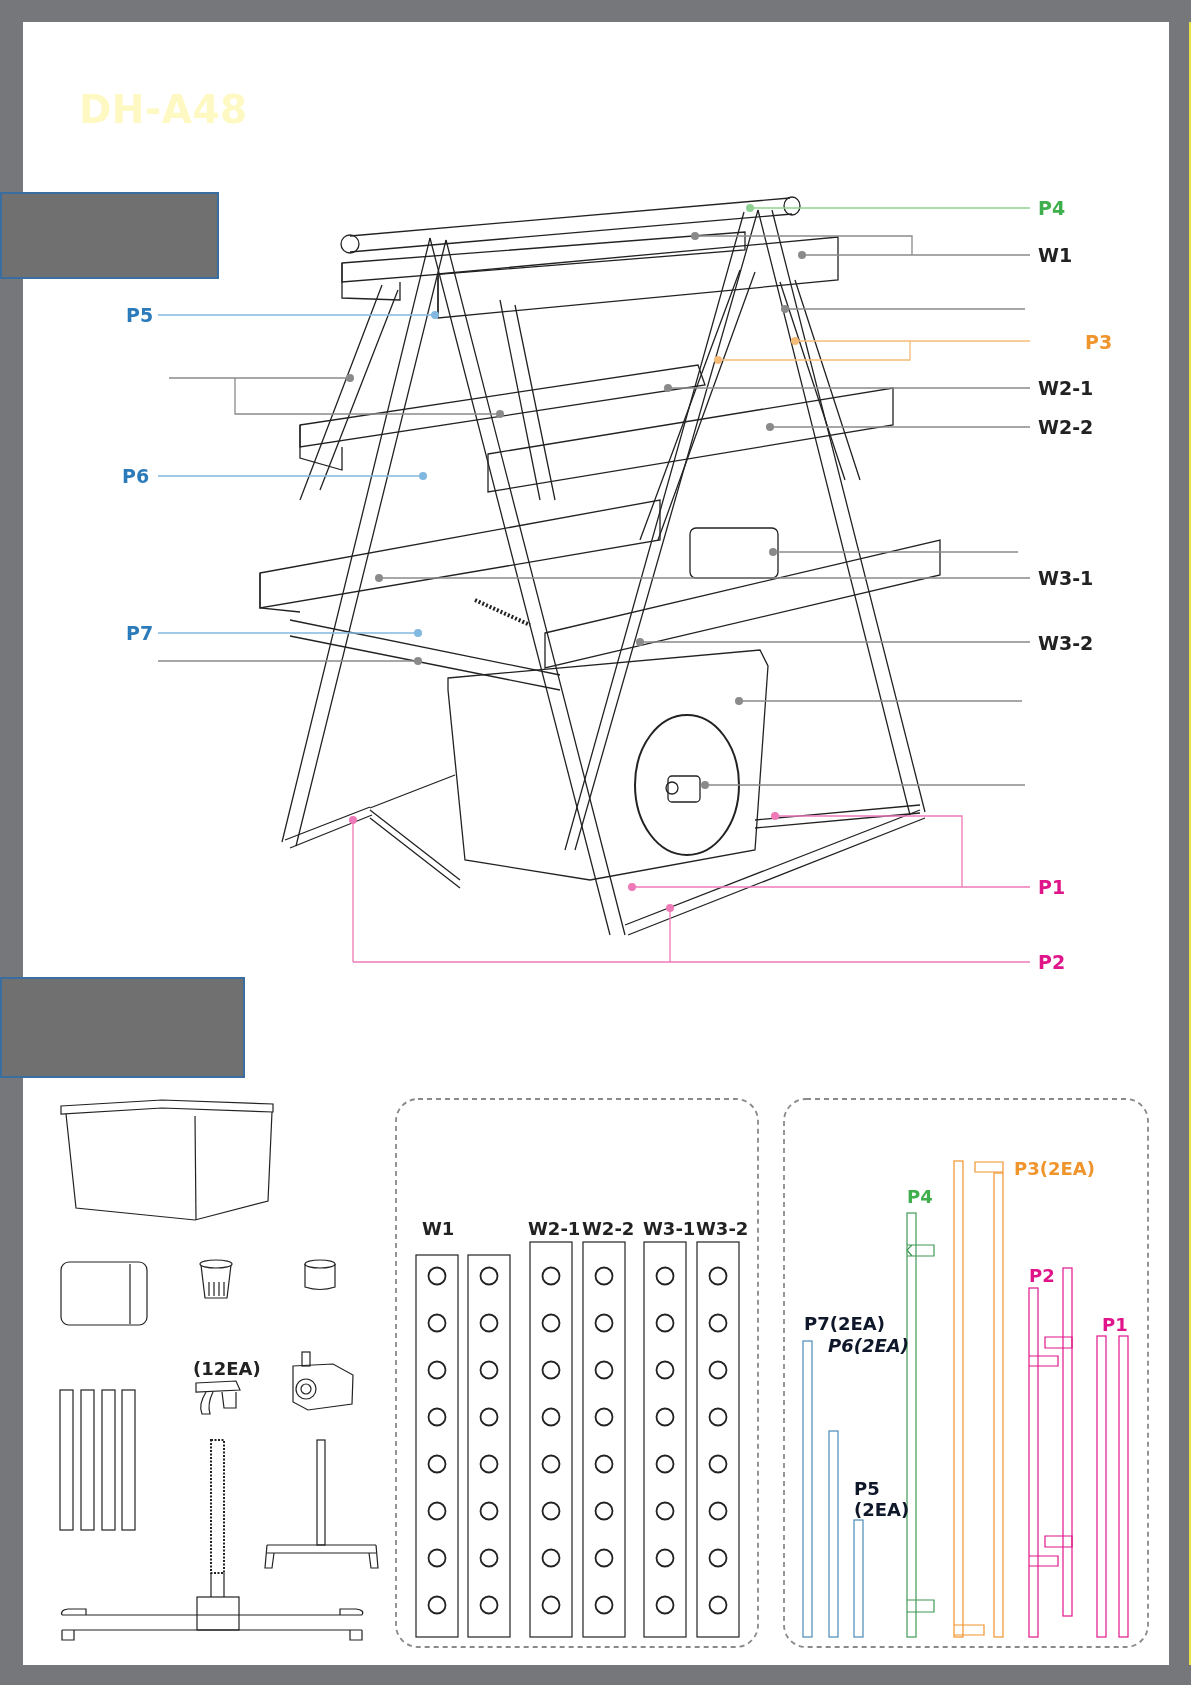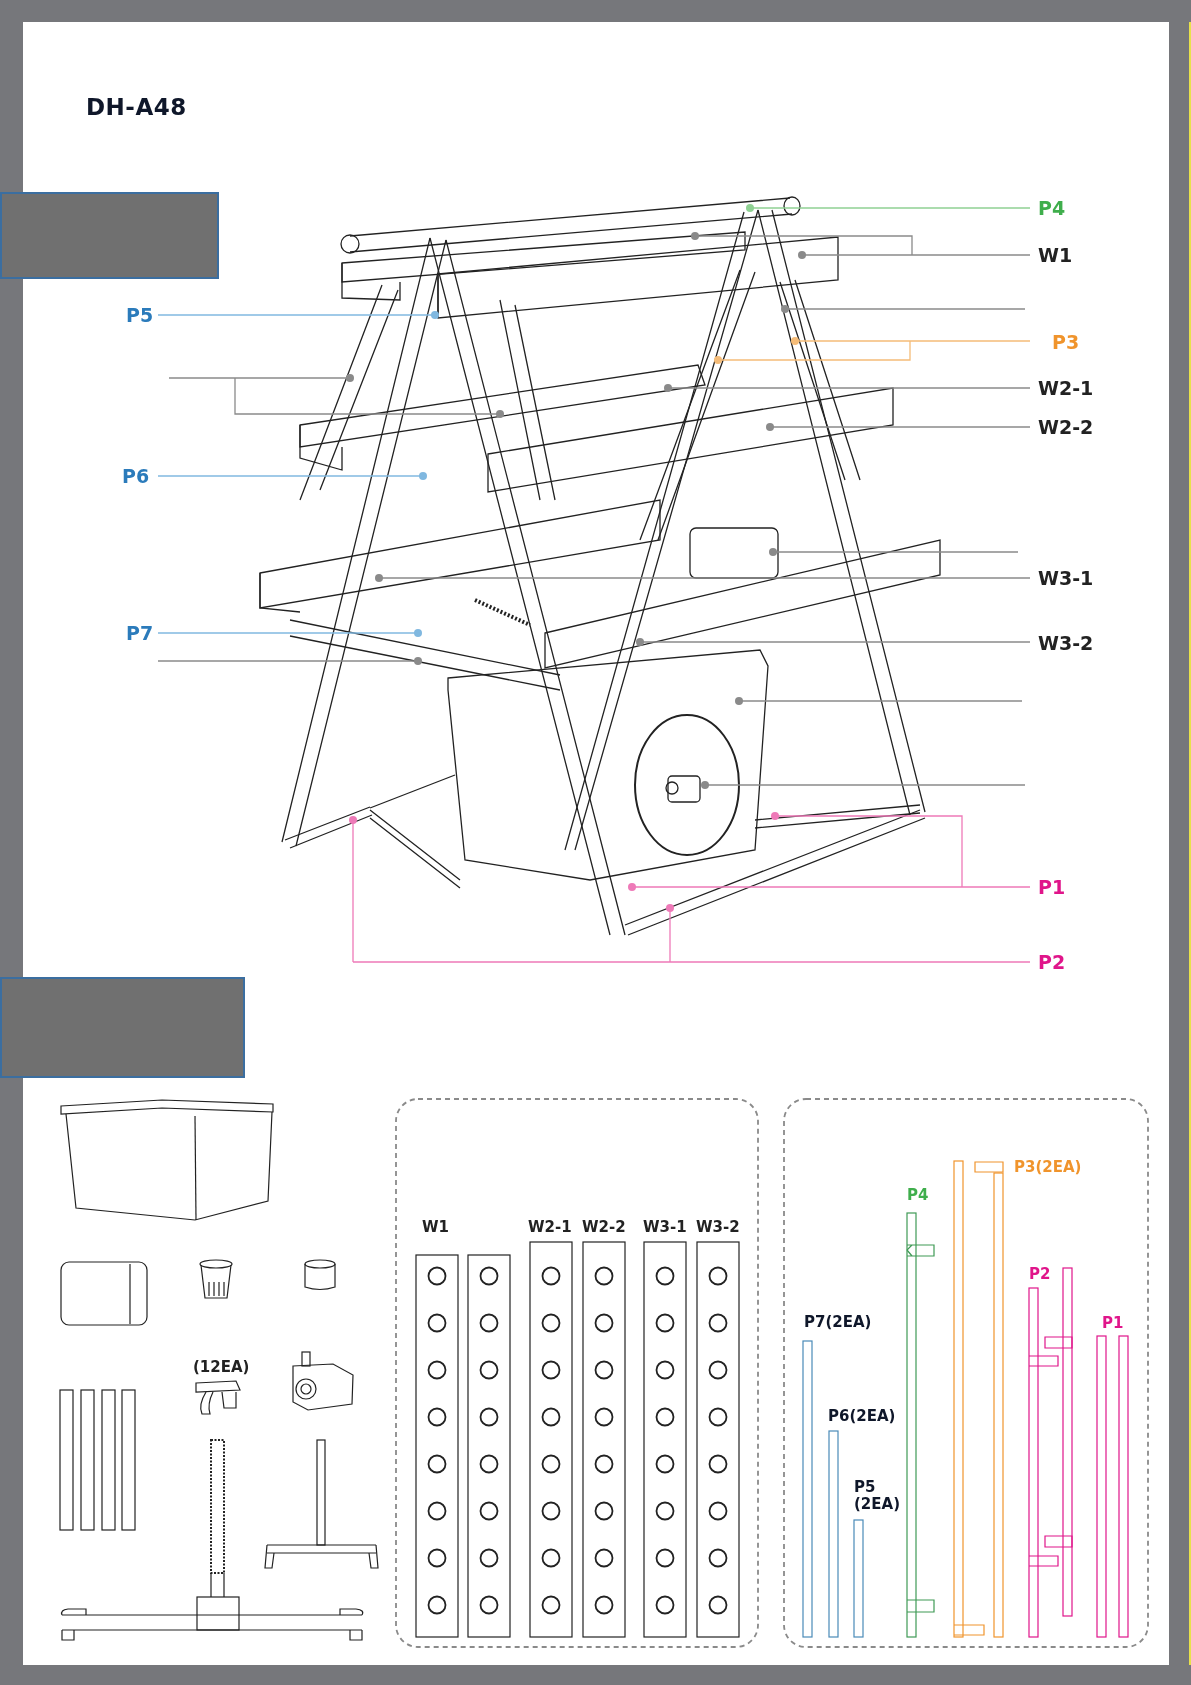--- a/index.html
+++ b/index.html
@@ -7,33 +7,33 @@
     width: 1191px; height: 1685px; position: relative; overflow: hidden;
     background: #76777b;
     font-family: "DejaVu Sans", sans-serif;
   }
   .page {
     position: absolute; left: 23px; top: 22px; width: 1146px; height: 1643px;
     background: #ffffff;
   }
   .edge-strip { position: absolute; right: 0; top: 22px; width: 2px; height: 1643px; background: #e8e14a; }
   .title {
-    position: absolute; left: 78px; top: 86px; margin: 8px;
-    font-size: 23px; font-weight: bold; color: #0f172a; letter-spacing: 0.5px;
+    position: absolute; left: 78px; top: 86px; margin: 1px;
+    font-size: 39px; font-weight: bold; color: #fef9c3; letter-spacing: 0.5px;
   }
   .section-box {
     position: absolute; background: #707070; border: 2px solid #3b6ea0; box-sizing: border-box;
   }
   .lbl { position: absolute; font-weight: bold; font-size: 19px; line-height: 1; }
   .lbl.gray { color: #222; }
   .lbl.green { color: #3fae4c; }
   .lbl.orange { color: #f0942c; }
   .lbl.blue { color: #2b7bbb; }
   .lbl.pink { color: #e0158a; }
-  .plbl { position: absolute; font-weight: bold; font-size: 15px; line-height: 1.15; }
+  .plbl { position: absolute; font-weight: bold; font-size: 18px; line-height: 1.15; }
   .plbl.gray { color: #222; }
   .plbl.green { color: #3fae4c; }
   .plbl.orange { color: #f0942c; }
   .plbl.blue { color: #0f172a; }
   .plbl.pink { color: #e0158a; }
   svg.art { position: absolute; left: 0; top: 0; }
 </style>
 </head>
 <body>
 
@@ -181,21 +181,21 @@
       <circle cx="418" cy="633" r="4" fill="#80b8e0" stroke="none"></circle>
   </g>
   <g stroke="#8a8a8a">
     <path d="M158 661 L418 661"></path>
       <circle cx="418" cy="661" r="4" fill="#8a8a8a" stroke="none"></circle>
   </g>
 </svg>
 
 <span class="lbl green" style="left:1038px;top:199px;">P4</span>
 <span class="lbl gray" style="left:1038px;top:246px;">W1</span>
-<span class="lbl orange" style="left:1052px;top:333px;">P3</span>
+<span class="lbl orange" style="left:1085px;top:333px;">P3</span>
 <span class="lbl gray" style="left:1038px;top:379px;">W2-1</span>
 <span class="lbl gray" style="left:1038px;top:418px;">W2-2</span>
 <span class="lbl gray" style="left:1038px;top:569px;">W3-1</span>
 <span class="lbl gray" style="left:1038px;top:634px;">W3-2</span>
 <span class="lbl pink" style="left:1038px;top:878px;">P1</span>
 <span class="lbl pink" style="left:1038px;top:953px;">P2</span>
 <span class="lbl blue" style="left:126px;top:306px;">P5</span>
 <span class="lbl blue" style="left:122px;top:467px;">P6</span>
 <span class="lbl blue" style="left:126px;top:624px;">P7</span>
 
@@ -355,21 +355,21 @@
 
 <span class="plbl gray" style="left:193px;top:1359px;">(12EA)</span>
 
 <span class="plbl gray" style="left:422px;top:1219px;">W1</span>
 <span class="plbl gray" style="left:528px;top:1219px;">W2-1</span>
 <span class="plbl gray" style="left:582px;top:1219px;">W2-2</span>
 <span class="plbl gray" style="left:643px;top:1219px;">W3-1</span>
 <span class="plbl gray" style="left:696px;top:1219px;">W3-2</span>
 
 <span class="plbl blue" style="left:804px;top:1314px;">P7(2EA)</span>
-<span class="plbl blue" style="left:828px;top:1408px;">P6(2EA)</span>
+<span class="plbl blue" style="left:828px;top:1336px;font-style:italic;">P6(2EA)</span>
 <span class="plbl blue" style="left:854px;top:1479px;">
   <span>P5</span><br>
   <span>(2EA)</span>
 </span>
 <span class="plbl green" style="left:907px;top:1187px;">P4</span>
 <span class="plbl orange" style="left:1014px;top:1159px;">P3(2EA)</span>
 <span class="plbl pink" style="left:1029px;top:1266px;">P2</span>
 <span class="plbl pink" style="left:1102px;top:1315px;">P1</span>
 
 </body></html>

